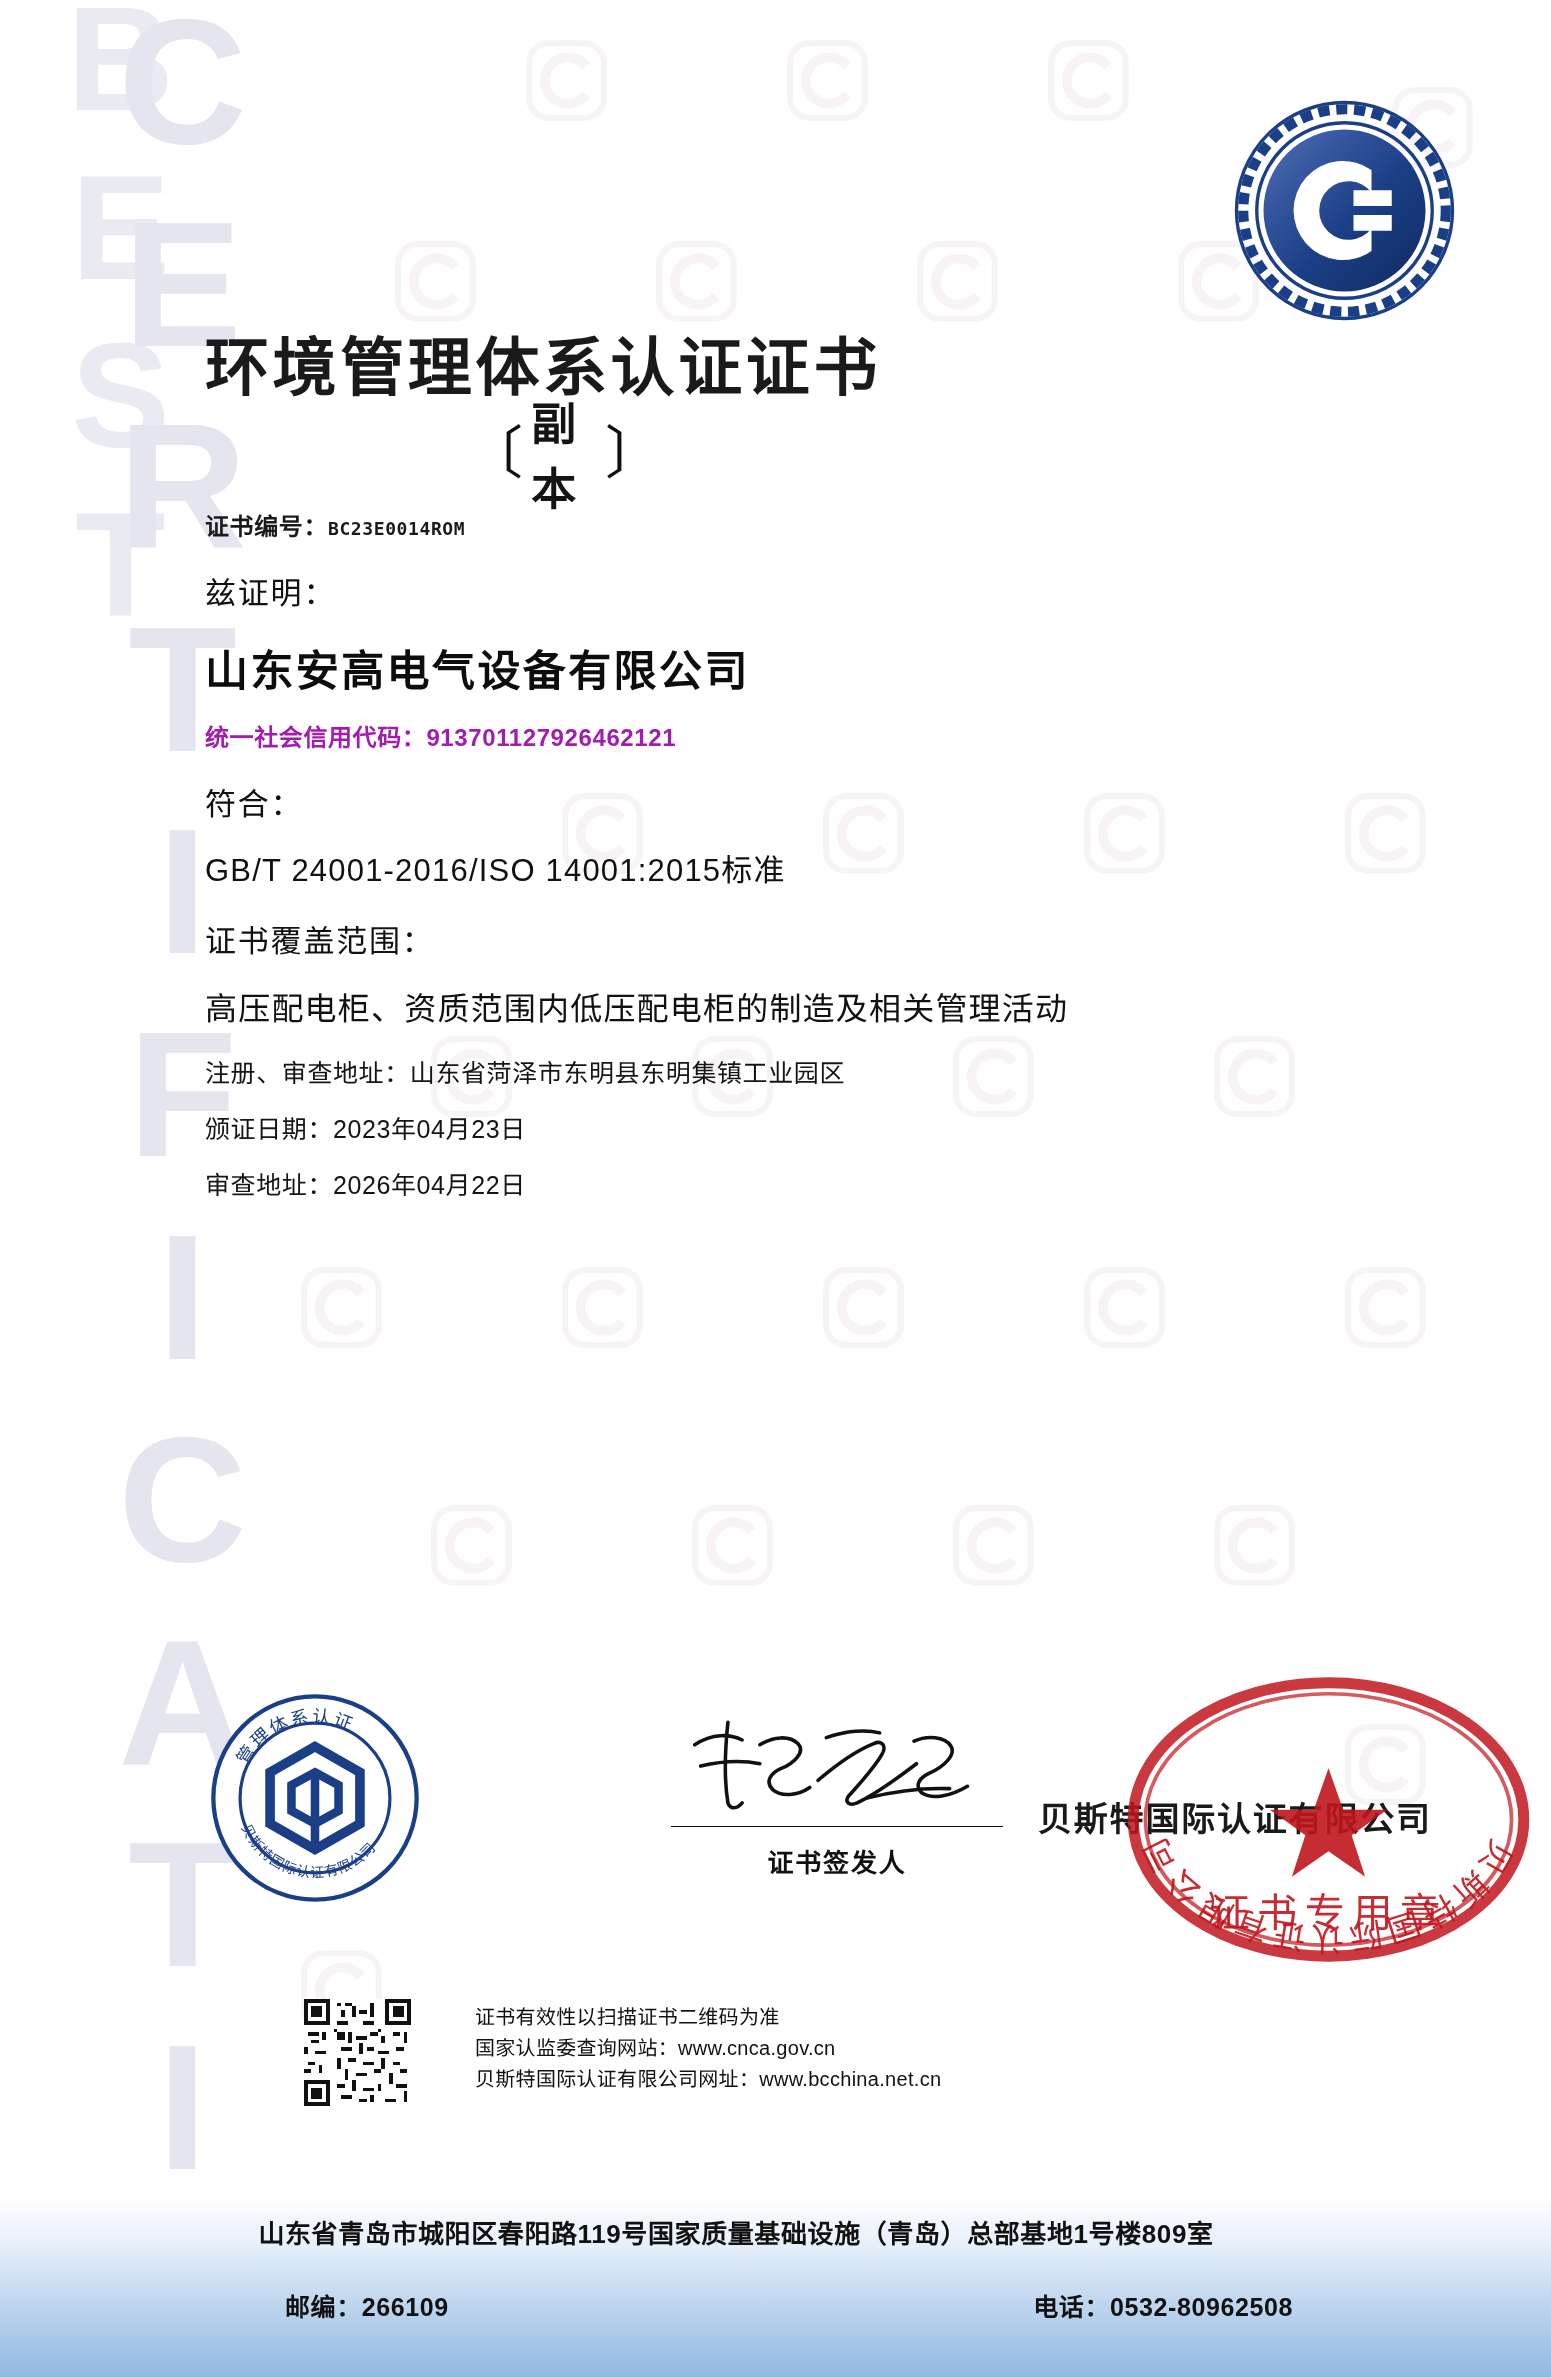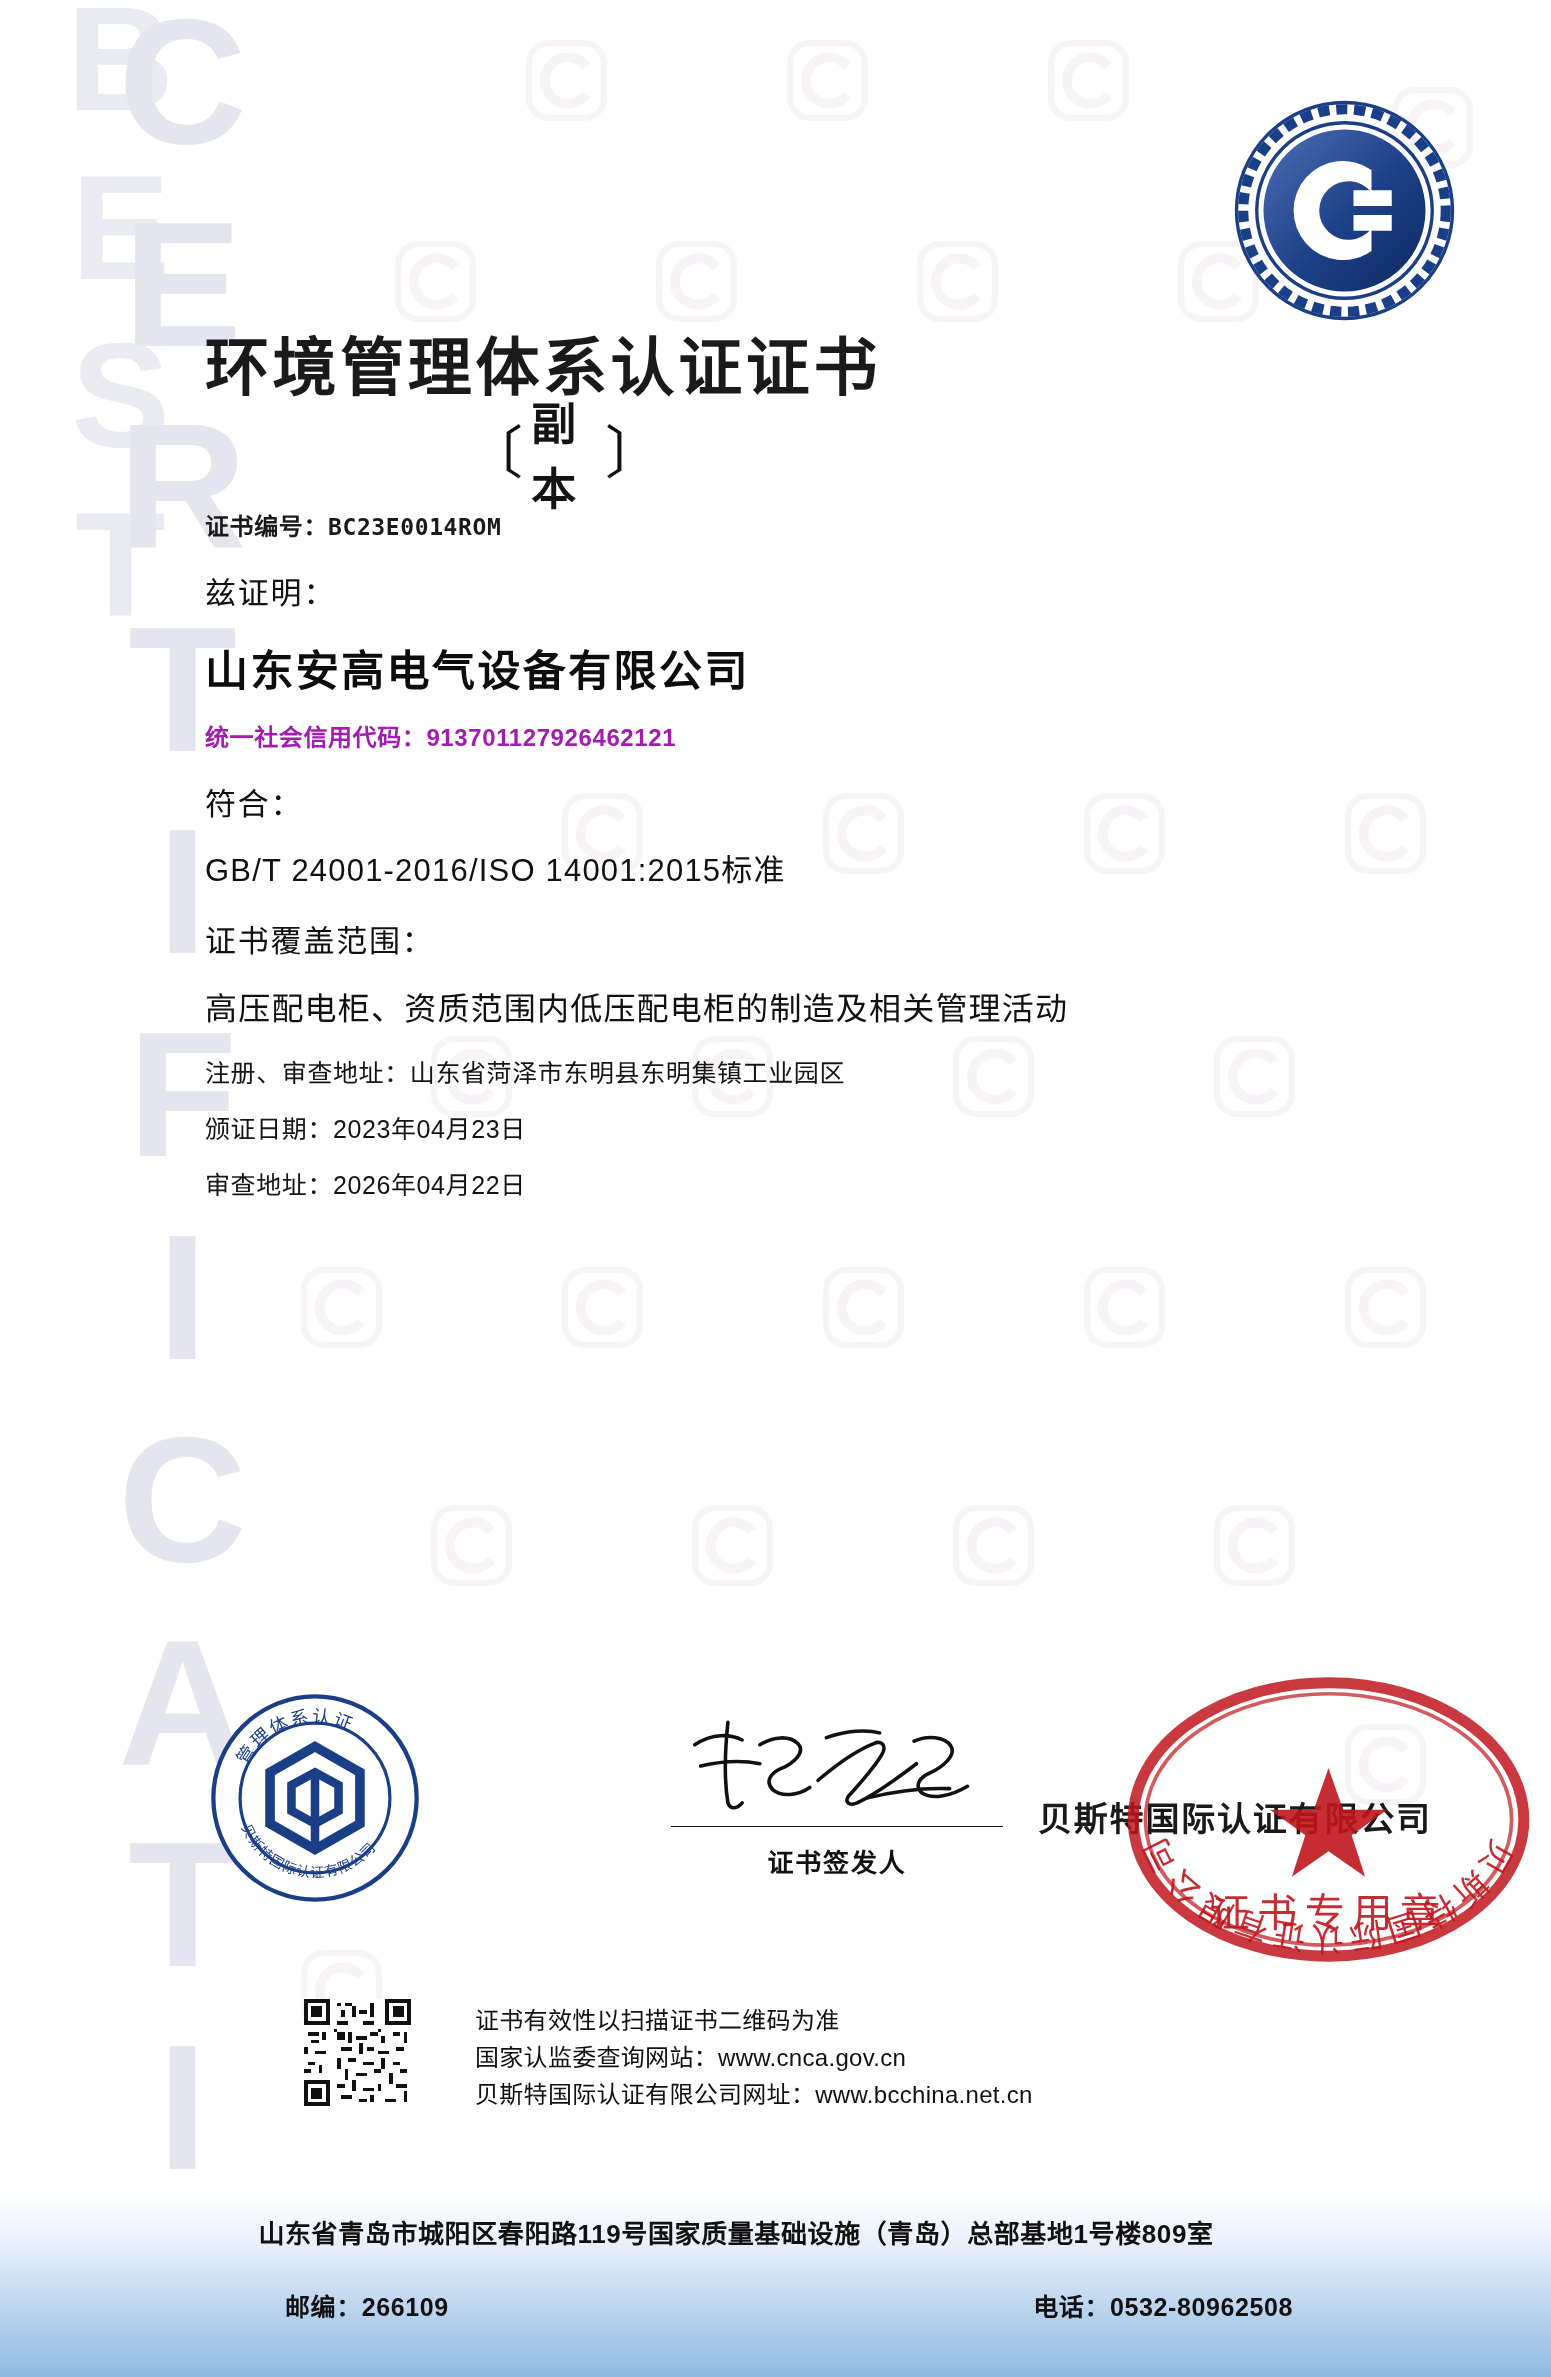--- a/index.html
+++ b/index.html
@@ -98,21 +98,21 @@
   }
   .certno {
     margin-top: 21.4px;
     font-size: 24px;
     color: #1a1a1a;
     letter-spacing: 0.6px;
     font-weight: 600;
   }
   .certno .val {
     font-family: "DejaVu Sans Mono", "Liberation Mono", monospace;
-    font-size: 23px;
+    font-size: 18px;
     letter-spacing: 0.6px;
   }
   .lead {
     margin-top: 26px;
     font-size: 31px;
     letter-spacing: 1.8px;
     color: #111;
     font-weight: 500;
   }
   .company {
@@ -213,21 +213,21 @@
     letter-spacing: 1.8px;
     color: #1a1a1a;
     white-space: nowrap;
   }
 
   
   .footer-links {
     position: absolute;
     left: 475px;
     top: 2002px;
-    font-size: 24px;
+    font-size: 20px;
     line-height: 1.55;
     color: #111;
     letter-spacing: 0.3px;
   }
   .qr {
     position: absolute;
     left: 304px;
     top: 1999px;
     width: 107px;
     height: 107px;

